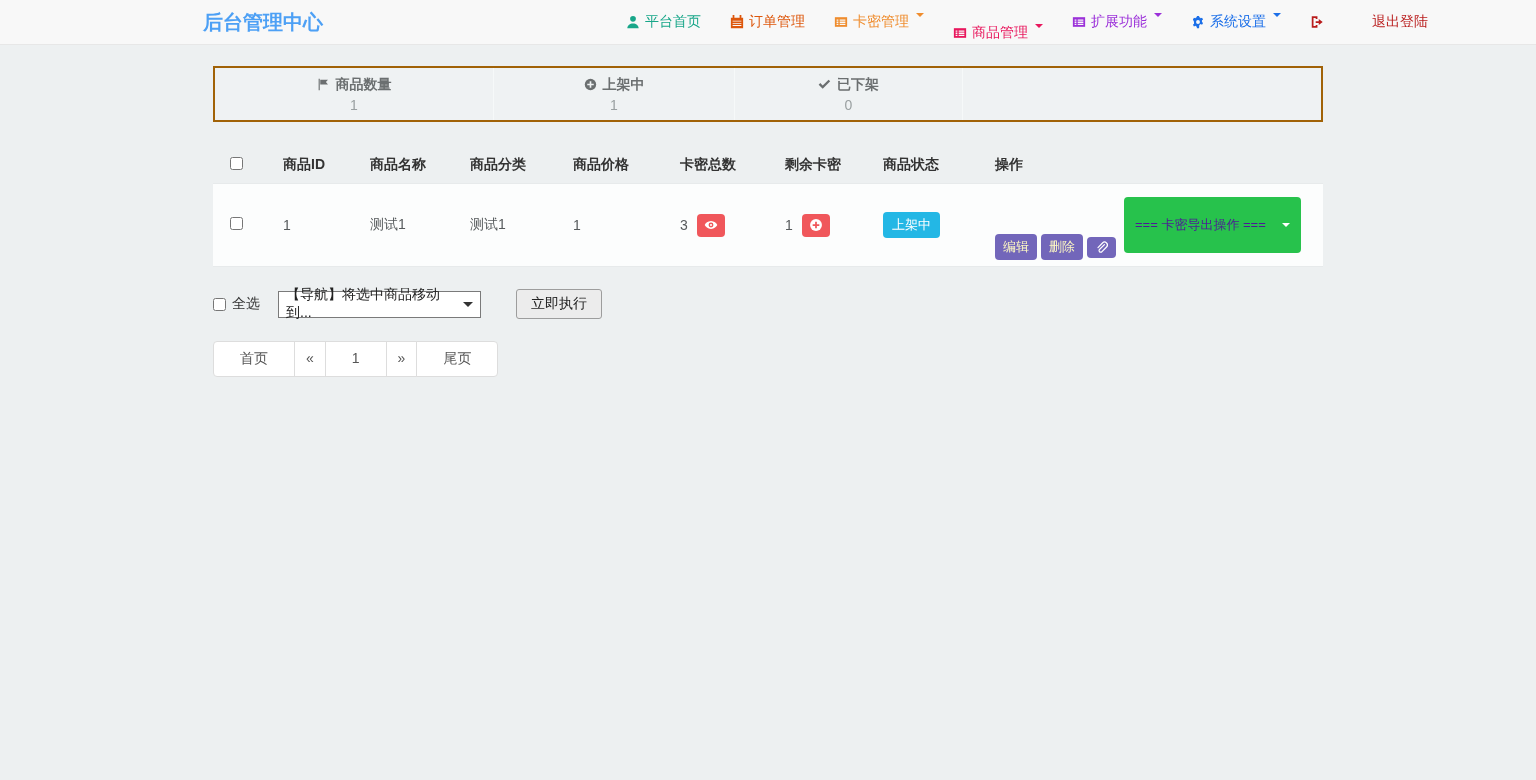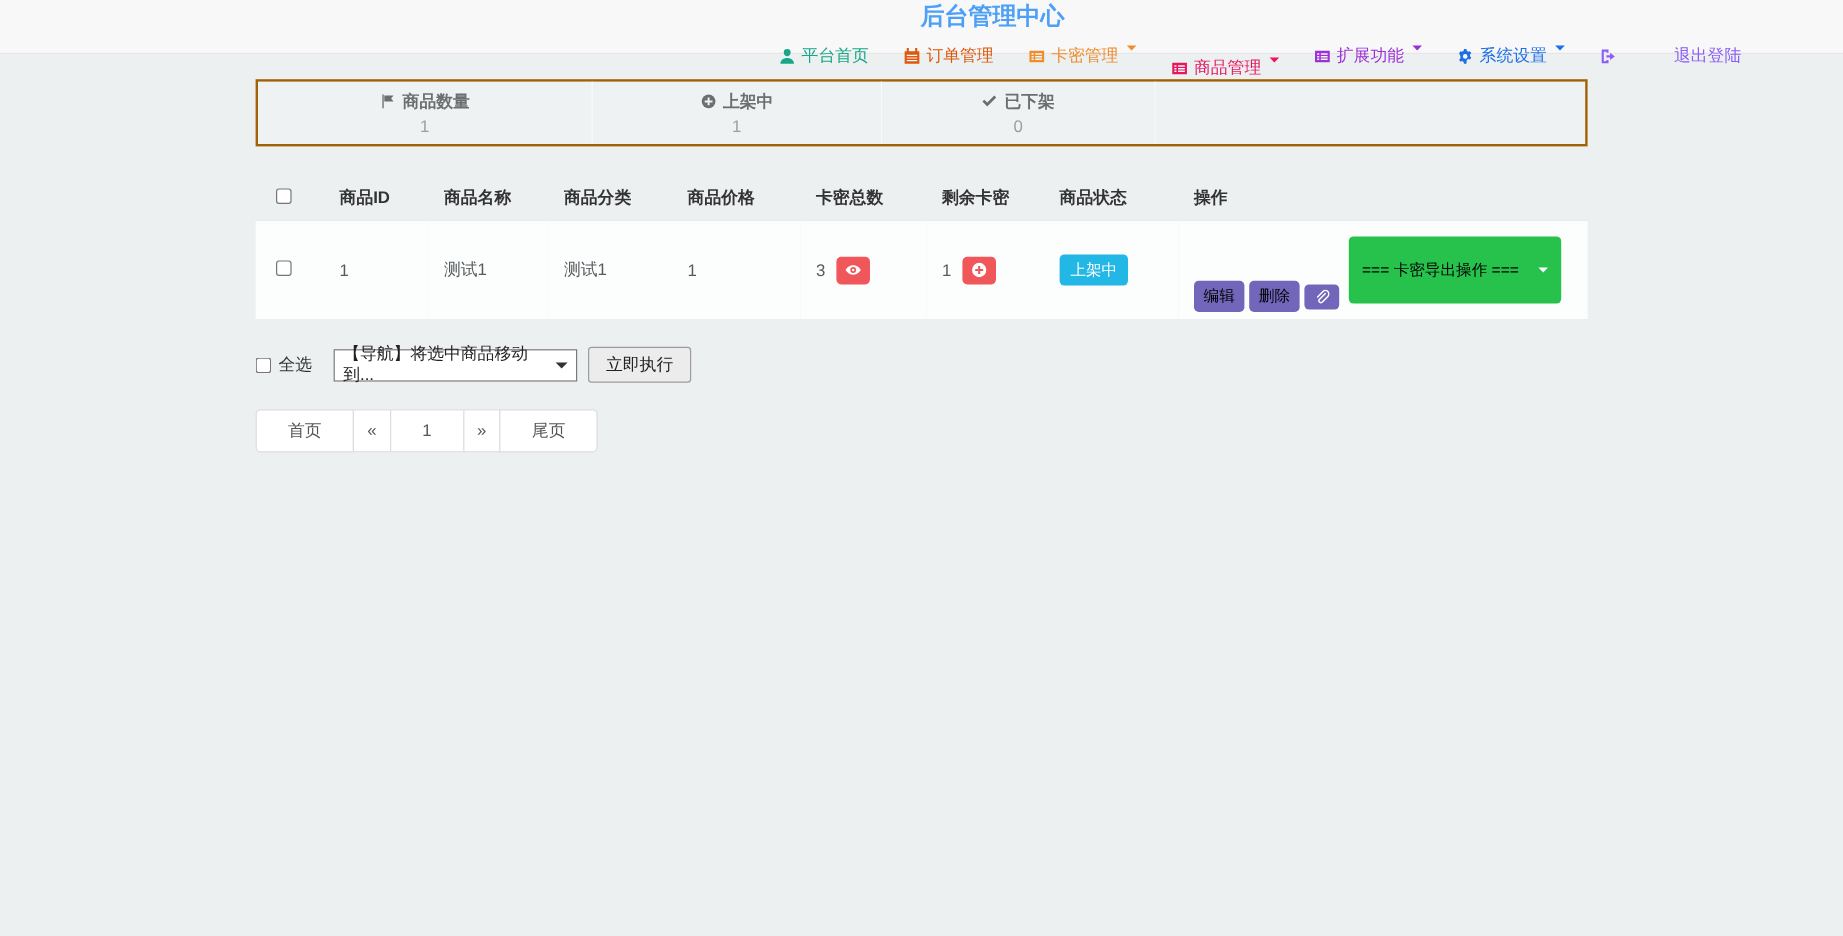--- a/index.html
+++ b/index.html
@@ -1,31 +1,31 @@
 <!DOCTYPE html>
 <html><head>
 <meta charset="utf-8">
 <style>
   * { margin:0; padding:0; box-sizing:border-box; }
   html,body { width:1536px; height:780px; background:#edf0f1;
     font-family:"Liberation Sans","DejaVu Sans",sans-serif; font-size:14px; color:#555; }
 
   
   .navbar { height:45px; background:#f8f8f8; border-bottom:1px solid #e7e7e7;
-    display:flex; align-items:center; padding:0 85px 0 203px;flex-direction:column; }
+    display:flex; align-items:center; padding:0 108px 0 203px; }
   .brand { font-size:20px; font-weight:bold; color:#4da0f5; cursor:pointer; }
   .nav { margin-left:auto; display:flex; align-items:center; gap:29px; list-style:none; }
   .nav-item { display:flex; gap:5px; cursor:pointer; font-size:14px; }
   .nav-item:nth-child(1){ color:#18a689; }
   .nav-item:nth-child(2){ color:#dd570c; }
   .nav-item:nth-child(3){ color:#ef8c2d; }
   .nav-item:nth-child(4){ color:#e8175d;margin-top:21px; }
   .nav-item:nth-child(5){ color:#9b30d9; }
   .nav-item:nth-child(6){ color:#1c6fe8; }
-  .nav-item:nth-child(7){ color:#8b5cf6;gap:48px; }
+  .nav-item:nth-child(7){ color:#b91c1c;gap:48px; }
   .caret { display:inline-block; width:0; height:0; margin-left:2px;
     border-left:4px solid transparent; border-right:4px solid transparent;
     border-top:4px solid currentColor; }
   .icon { display:inline-flex; align-items:center; }
 
   
   .container { width:1110px; margin-left:213px; }
 
   
   .stats-bar { margin-top:21px; height:56px; background:#eff2f3;
@@ -48,36 +48,36 @@
   col.c-remain{width:98px;} col.c-status{width:112px;} col.c-ops{width:341px;}
   th { text-align:left; font-weight:bold; color:#333; padding:9px 0 9px 13px; font-size:14px; }
   th.check-col, td.check-col { padding-left:17px; }
   tbody tr { background:#fcfdfd; border-top:1px solid #e7eaeb; border-bottom:1px solid #e7eaeb; }
   td { padding:6px 0 6px 13px; color:#565a5c; height:37px; }
   .cell-flex { display:flex; align-items:center; gap:9px; }
   .btn-red { background:#f0575b; border:none; border-radius:4px; width:28px; height:23px;
     display:inline-flex; align-items:center; justify-content:center; cursor:pointer; }
   .badge-cyan { background:#23b7e5; color:#fff; border-radius:4px; padding:4px 9px;
     font-size:13px; display:inline-block; }
-  .btn-purple { background:#7266ba; color:#000000; border:none; border-radius:4px;
+  .btn-purple { background:#7266ba; color:#fef9c3; border:none; border-radius:4px;
     padding:4px 8px; font-size:13px; cursor:pointer; display:inline-flex;
     align-items:center; margin-right:3px;margin-top:44px; }
-  .select-green { background:#27c24c; color:#000000; border-radius:4px; padding:19px 11px;
+  .select-green { background:#27c24c; color:#4c1d95; border-radius:4px; padding:19px 11px;
     font-size:13px; display:inline-flex; align-items:center; gap:14px; cursor:pointer;
     margin-left:4px; }
   .select-green .caret { border-top-color:#fff; }
 
   
   .bulk-row { margin-top:22px; display:flex; align-items:center; }
   .bulk-row label { margin-left:6px; color:#333; }
   .fake-select { margin-left:18px; width:203px; height:27px; background:#fff;
     border:1px solid #7a7a7a; display:flex; align-items:center; padding:0 7px;
     color:#222; cursor:pointer; }
   .fake-select .caret { margin-left:auto; border-top-color:#333; border-left-width:5px; border-right-width:5px; border-top-width:5px; }
-  .btn-exec { margin-left:9px; background:#ececec; border:1px solid #9d9d9d;
+  .btn-exec { margin-left:35px; background:#ececec; border:1px solid #9d9d9d;
     border-radius:3px; padding:5px 14px; font-size:14px; color:#222; cursor:pointer; }
 
   
   .pagination { margin-top:22px; display:inline-flex; }
   .page-item { background:#fff; border:1px solid #ddd; margin-left:-1px;
     padding:8px 26px; color:#555; cursor:pointer; font-size:14px; }
   .page-item:first-child { border-radius:4px 0 0 4px; margin-left:0; }
   .page-item:last-child { border-radius:0 4px 4px 0; }
   .page-item.sym { padding:8px 11px; }
   input[type=checkbox]{ width:13px; height:13px; cursor:pointer; }

